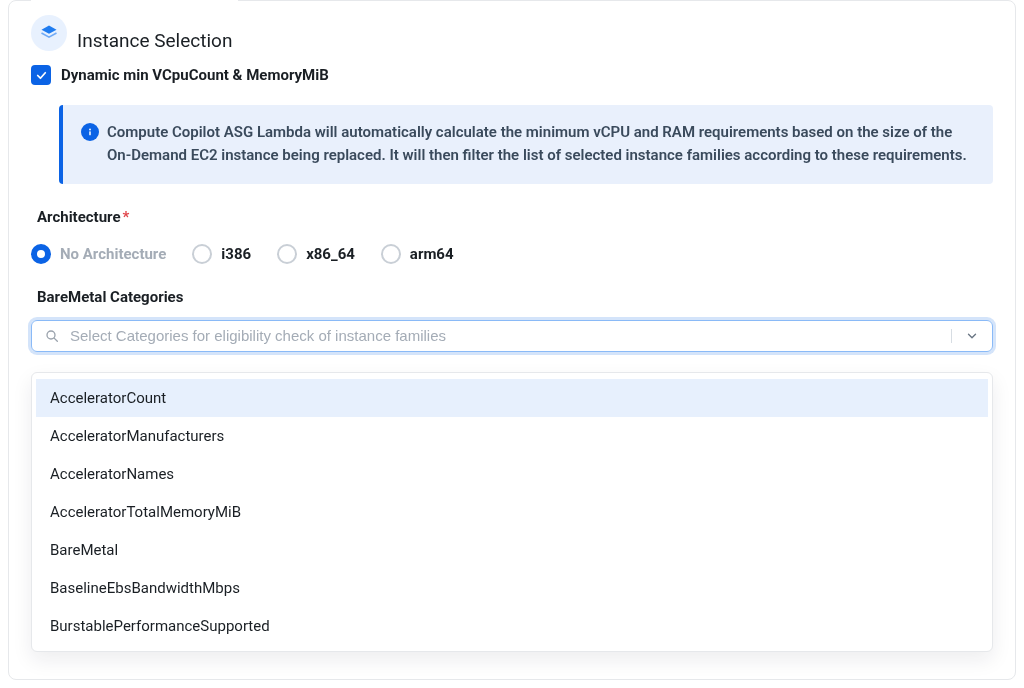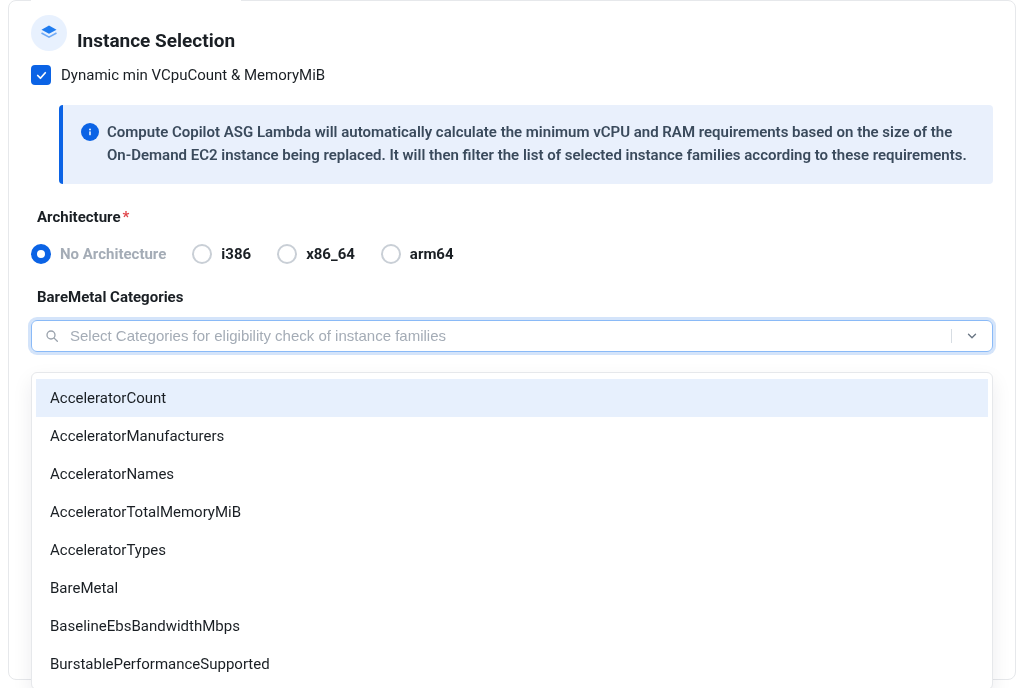--- a/index.html
+++ b/index.html
@@ -34,21 +34,21 @@
       height: 36px;
       border-radius: 50%;
       background: #e8f1fe;
       display: flex;
       align-items: center;
       justify-content: center;
       margin-top: 14px;
     }
     .panel-title {
       font-size: 19px;
-      font-weight: 700;
+      font-weight: 400;
       color: #1a1f24;
       margin-top: 29px;
     }
     .checkbox-row {
       display: flex;
       align-items: center;
       gap: 10px;
       margin-top: 26px;
     }
     .checkbox {
@@ -56,21 +56,21 @@
       height: 20px;
       border-radius: 4px;
       background: #0b63e5;
       display: flex;
       align-items: center;
       justify-content: center;
       cursor: pointer;
     }
     .checkbox-label {
       font-size: 15px;
-      font-weight: 400;
+      font-weight: 700;
       color: #1a1f24;
     }
     .info-banner {
       margin-top: 20px;
       background: #e9f0fc;
       border-left: 4px solid #0b63e5;
       border-radius: 4px;
       padding: 16px 18px 16px 18px;
       display: flex;
       gap: 8px;
@@ -268,20 +268,19 @@
           <path d="M6 9 L12 15 L18 9" stroke="#6b7785" stroke-width="2.4" fill="none" stroke-linecap="round" stroke-linejoin="round"></path>
         </svg>
       </div>
     </div>
 
     <div class="dropdown">
       <div class="dropdown-item highlight">AcceleratorCount</div>
       <div class="dropdown-item">AcceleratorManufacturers</div>
       <div class="dropdown-item">AcceleratorNames</div>
       <div class="dropdown-item">AcceleratorTotalMemoryMiB</div>
-      <div class="dropdown-item">AcceleratorTypes</div>
       <div class="dropdown-item">BareMetal</div>
       <div class="dropdown-item">BaselineEbsBandwidthMbps</div>
       <div class="dropdown-item">BurstablePerformanceSupported</div>
     </div>
   </div>
 
 </div>
 
 </body></html>

